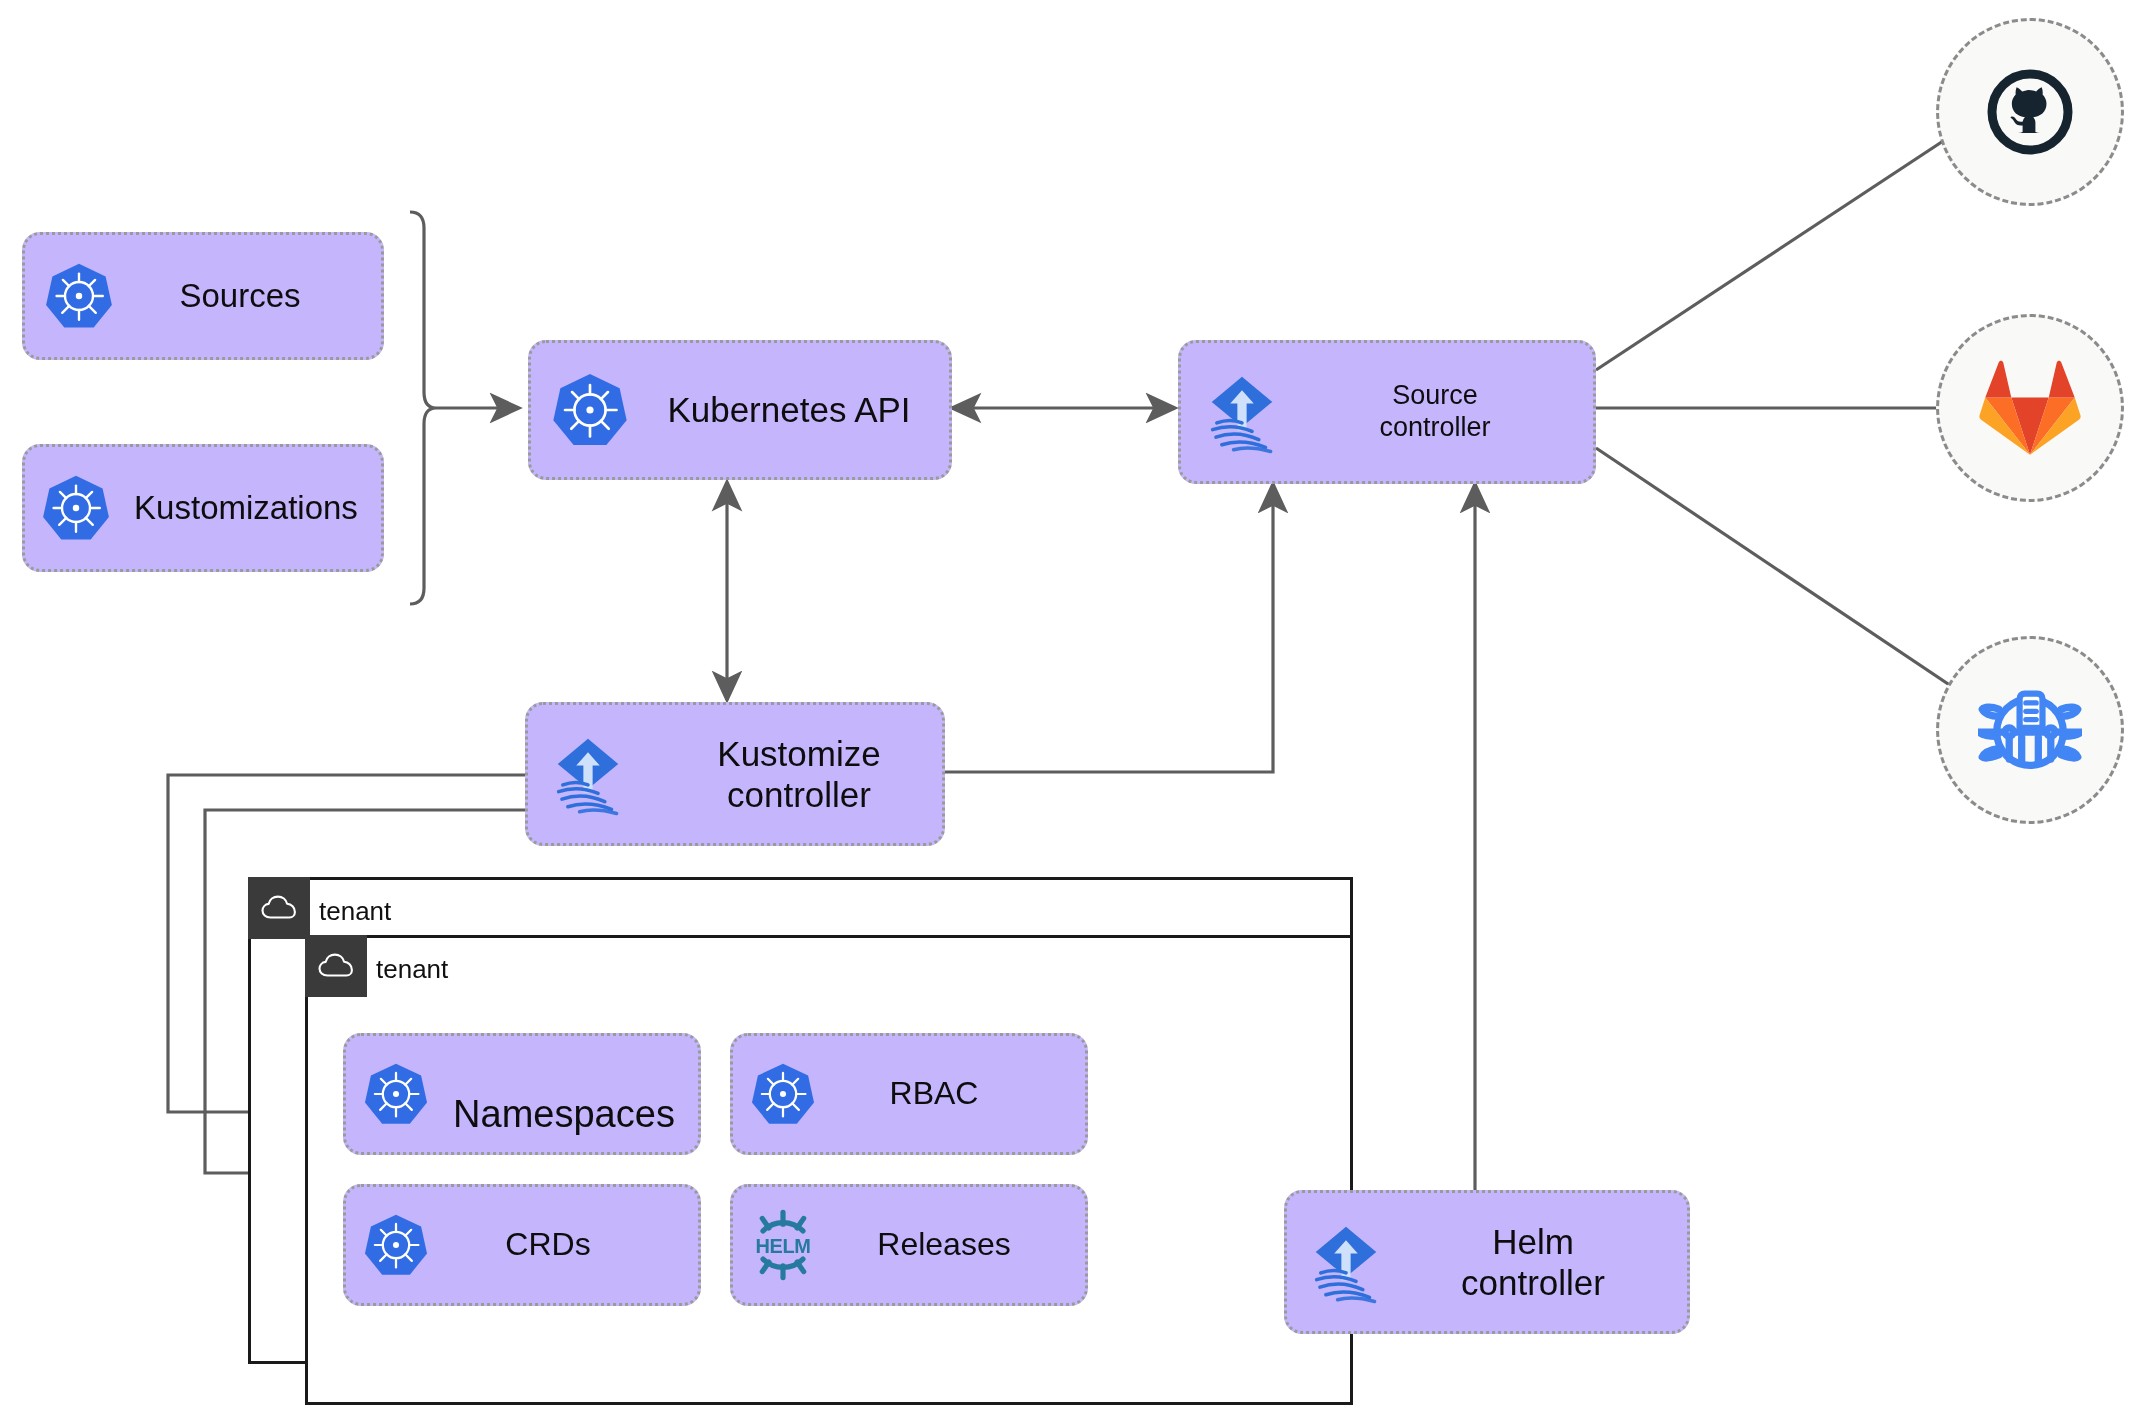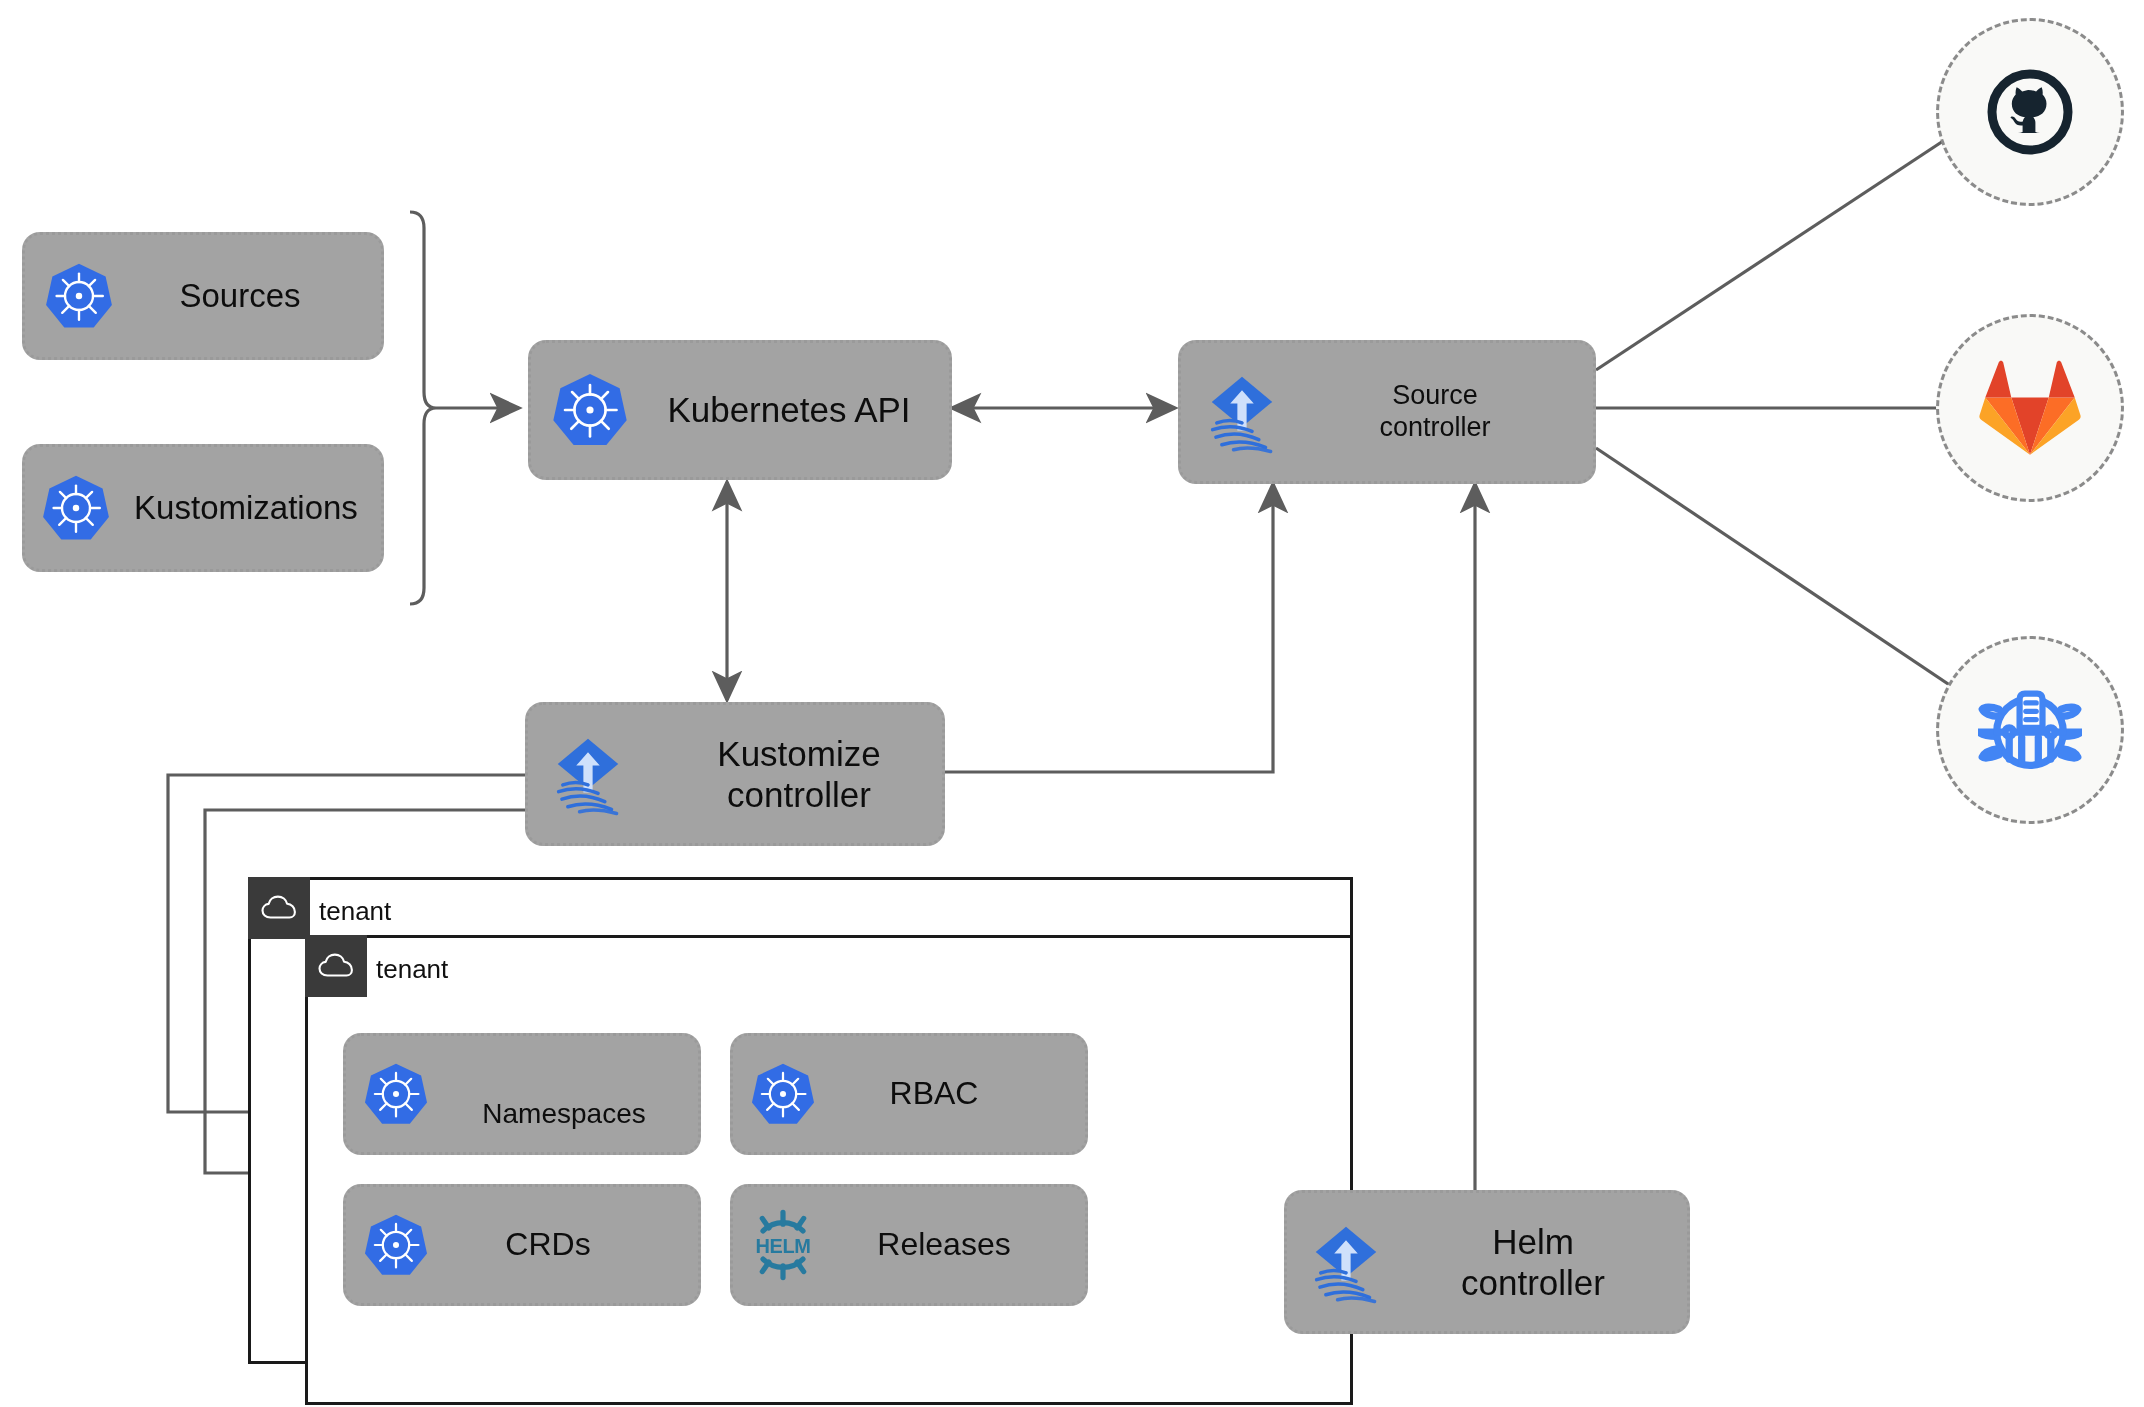--- a/index.html
+++ b/index.html
@@ -2,21 +2,21 @@
 <html><head>
 <meta charset="utf-8">
 <style>
   html,body{margin:0;padding:0;background:#ffffff;}
   body{font-family:"Liberation Sans","DejaVu Sans",sans-serif;}
   #canvas{position:relative;width:2144px;height:1407px;background:#ffffff;overflow:hidden;}
 
   
   .node{
     position:absolute;
-    background:#a3a3a3;
+    background:#c4b5fd;
     border:3px dotted #9a9a9a;
     border-radius:18px;
     box-sizing:border-box;
     display:flex;
     align-items:center;
     justify-content:flex-end;
   }
   .node .ico{flex:0 0 auto;display:flex;align-items:center;justify-content:center;}
   .node .lbl{
     flex:1 1 auto;
@@ -249,21 +249,21 @@
             <line x1="50" y1="70" x2="50" y2="84"></line>
           <line x1="18" y1="50" x2="30" y2="50"></line>
             <line x1="70" y1="50" x2="84" y2="50"></line>
           <line x1="27" y1="27" x2="36" y2="36"></line>
             <line x1="64" y1="64" x2="74" y2="74"></line>
           <line x1="73" y1="27" x2="64" y2="36"></line>
             <line x1="36" y1="64" x2="26" y2="74"></line>
         </g>
       </svg>
     </span>
-    <span class="lbl" style="font-size:28px;padding-right:16px;margin-top:40px;">Namespaces</span>
+    <span class="lbl" style="font-size:38px;padding-right:16px;margin-top:40px;">Namespaces</span>
   </div>
 
   <div class="node" style="left:730px;top:1033px;width:358px;height:122px;">
     <span class="ico" style="width:100px;">
       <svg width="66" height="66" viewBox="0 0 100 100">
         <path d="M50 4 L88 22 L97 63 L71 95 L29 95 L3 63 L12 22 Z" fill="#326ce5"></path>
         <g fill="none" stroke="#ffffff" stroke-width="3.4" stroke-linecap="round">
           <circle cx="50" cy="50" r="20"></circle>
           <circle cx="50" cy="50" r="4.6" fill="#ffffff" stroke="none"></circle>
           <line x1="50" y1="18" x2="50" y2="30"></line>

